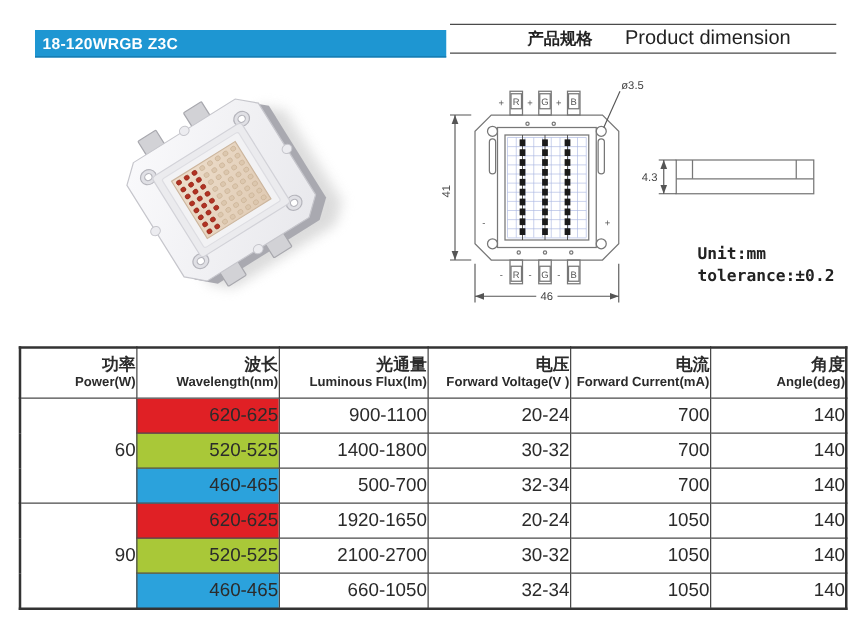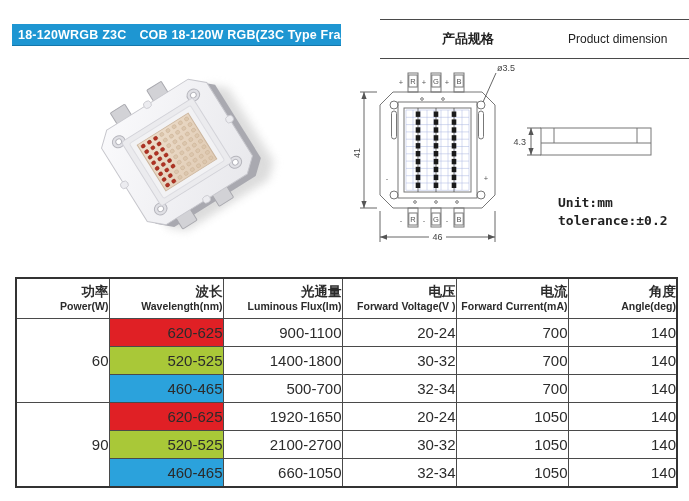--- a/index.html
+++ b/index.html
@@ -1,30 +1,30 @@
 <!DOCTYPE html>
 <html><head>
 <meta charset="utf-8">
 <style>
   html,body{margin:0;padding:0;background:#fff;}
   #page{position:relative;width:689px;height:501px;background:#ffffff;overflow:hidden;
         font-family:"Liberation Sans", sans-serif;}
 
   
-  #title-bar{position:absolute;left:12px;top:24px;width:329px;height:22px;
+  #title-bar{position:absolute;left:28px;top:24px;width:329px;height:22px;
     display:flex;align-items:center;gap:13px;padding-left:6px;box-sizing:border-box;
     border-bottom:1px solid #1477ab;}
   #title-bar span{color:#fff;font-size:12.5px;font-weight:bold;letter-spacing:.2px;white-space:nowrap;}
 
   
-  #section-head{position:absolute;left:380px;top:19px;width:309px;height:40px;
+  #section-head{position:absolute;left:360px;top:19px;width:309px;height:24px;
     border-top:1.5px solid #4a4a4a;border-bottom:1.5px solid #4a4a4a;
-    display:flex;align-items:center;box-sizing:border-box;gap:36px;}
+    display:flex;align-items:center;box-sizing:border-box;}
   #section-head .cn{margin-left:62px;font-size:13px;font-weight:bold;color:#222;}
-  #section-head .en{margin-left:38px;font-size:12px;color:#222;}
+  #section-head .en{margin-left:26px;font-size:16px;color:#222;}
 
   
   #photo-wrap{position:absolute;left:35px;top:52px;width:300px;height:200px;}
   #dwg-wrap{position:absolute;left:350px;top:55px;width:339px;height:195px;}
   .dwg-line{stroke:#777;fill:none;stroke-width:1;}
   .dim-line{stroke:#555;fill:none;stroke-width:0.9;}
   .dim-text{font-family:"Liberation Sans",sans-serif;font-size:9px;fill:#444;}
   .tab-text{font-family:"Liberation Sans",sans-serif;font-size:7.5px;fill:#555;}
   .unit-text{font-family:"DejaVu Sans Mono",monospace;font-size:13px;font-weight:bold;fill:#222;}
 
@@ -40,21 +40,20 @@
   .h-en{display:block;font-size:10.5px;font-weight:bold;line-height:13px;}
   .power-cell{font-size:14px;font-weight:500;}
 </style>
 </head>
 <body>
 
 <div id="page">
 
   <div id="title-bar" style="background: rgb(30, 150, 210);">
     <span>18-120WRGB Z3C</span>
-    <span>COB 18-120W RGB(Z3C  Type Frame)</span>
   </div>
 
   <div id="section-head">
     <span class="cn">产品规格</span>
     <span class="en">Product dimension</span>
   </div>
 
   <svg id="photo-wrap" viewBox="0 0 300 200">
     <defs>
       <filter id="soft" x="-30%" y="-30%" width="160%" height="160%">

